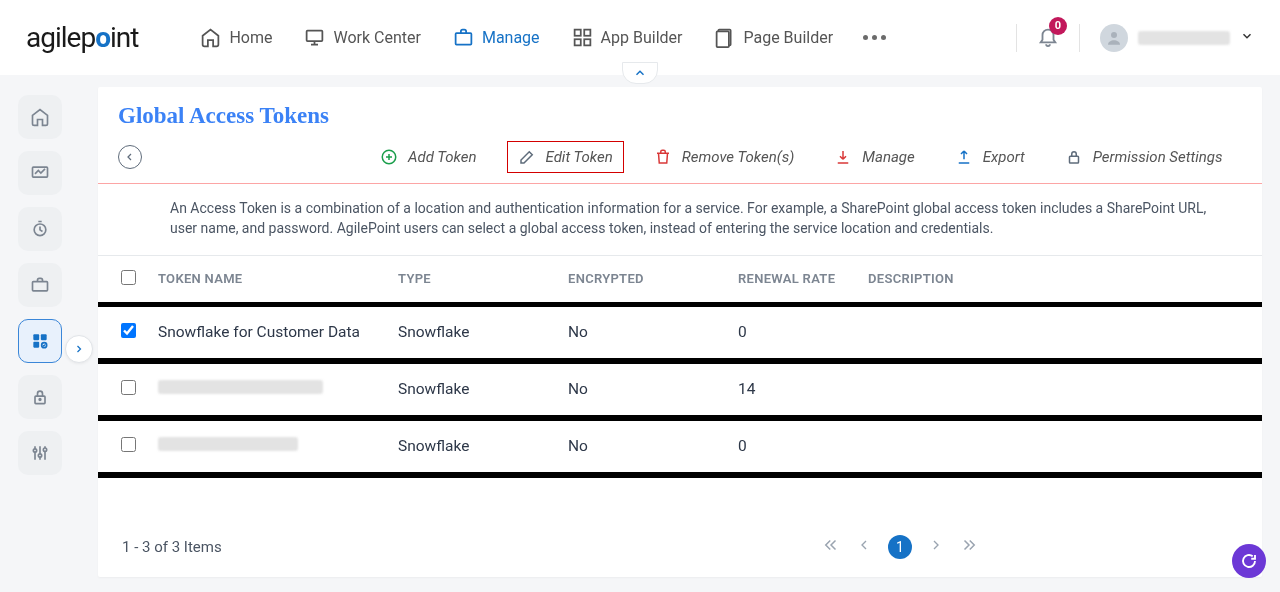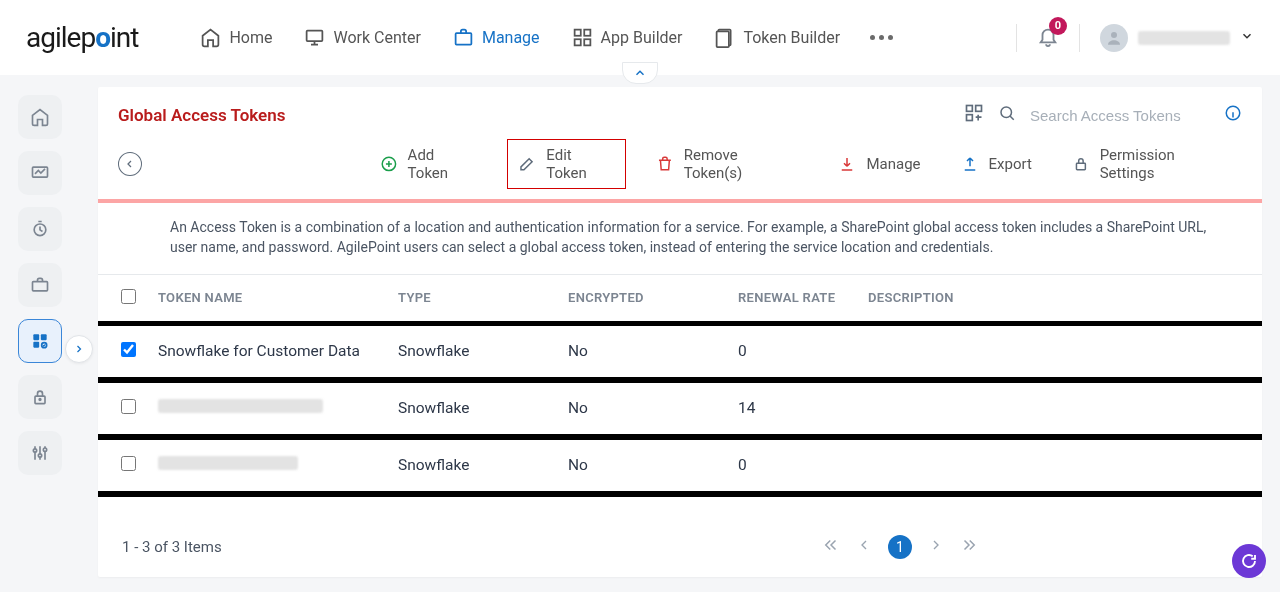--- a/index.html
+++ b/index.html
@@ -34,27 +34,27 @@
   .sb-item svg { width: 20px; height: 20px; stroke: #7c8591; }
   .sb-item.active { background: #e8f1fc; border: 1px solid #3a86d8; }
   .sb-item.active svg { stroke: #1672c6; fill: #1672c6; }
   .sb-expand { position: absolute; right: -13px; top: 260px; width: 28px; height: 28px; border-radius: 50%; background: #fff; border: 1px solid #e1e4e8; display: flex; align-items: center; justify-content: center; cursor: pointer; z-index: 3; box-shadow: 0 1px 3px rgba(0,0,0,.06);}
   .sb-expand svg { width: 12px; height: 12px; stroke: #1672c6; }
 
   .content { flex: 1; padding: 12px 18px 12px 18px; }
   .panel { background: #fff; border-radius: 2px; box-shadow: 0 1px 2px rgba(0,0,0,.04); min-height: 490px; display: flex; flex-direction: column; }
 
   .panel-head { display: flex; align-items: center; padding: 16px 20px 12px; }
-  .panel-title { font-size: 17px; font-weight: 600; color: #b91c1c; }
+  .panel-title { font-size: 23px; font-weight: 600; color: #3b82f6; font-family: Liberation Serif, serif; }
   .head-tools { margin-left: auto; display: flex; align-items: center; gap: 14px; }
   .search-input { border: none; outline: none; font-size: 15px; color: #555; width: 180px; }
   .search-input::placeholder { color: #a7afb8; }
   .info-circle { color: #1672c6; cursor: pointer; }
 
-  .toolbar { display: flex; align-items: center; border-bottom: 4px solid #fca5a5; padding: 0 20px 10px; gap: 20px; }
+  .toolbar { display: flex; align-items: center; border-bottom: 1px solid #fca5a5; padding: 0 20px 10px; gap: 20px; font-style: italic; }
   .back-btn { width: 24px; height: 24px; border: 1.5px solid #5f6c7b; border-radius: 50%; display: flex; align-items: center; justify-content: center; cursor: pointer; }
   .back-btn svg { width: 12px; height: 12px; stroke: #5f6c7b; }
   .tool-spacer { flex: 0 0 188px; }
   .tool-btn { display: flex; align-items: center; gap: 10px; font-size: 15px; color: #555; cursor: pointer; padding: 6px 10px; }
   .tool-btn.highlight { border: 1.5px solid #d30000; }
   .tool-ico { width: 18px; height: 18px; display: inline-flex; align-items: center; justify-content: center; }
 
   .desc { padding: 14px 28px 16px 72px; font-size: 14px; color: #4b5563; line-height: 1.45; border-bottom: 1px solid #e6e9ec; }
 
   table { width: 100%; border-collapse: collapse; }
@@ -124,21 +124,21 @@
       </span>
       <span>App Builder</span>
     </div>
     <div class="nav-item">
       <span class="nav-ico">
         <svg viewBox="0 0 24 24" fill="none" stroke="#555" stroke-width="2">
             <rect x="5" y="3" width="14" height="18" rx="1"></rect>
             <rect x="3" y="5" width="14" height="18" rx="1" fill="#fff"></rect>
           </svg>
       </span>
-      <span>Token Builder</span>
+      <span>Page Builder</span>
     </div>
     <div class="nav-more">
         <span></span>
         <span></span>
         <span></span>
       </div>
   </div>
   <div class="header-right">
     <div class="vsep"></div>
     <div class="bell-wrap">
@@ -224,43 +224,20 @@
       <svg viewBox="0 0 24 24" fill="none" stroke-width="2.5">
           <polyline points="9 6 15 12 9 18"></polyline>
         </svg>
     </div>
   </div>
 
   <div class="content">
     <div class="panel">
       <div class="panel-head">
         <div class="panel-title">Global Access Tokens</div>
-        <div class="head-tools">
-          <span>
-            <svg width="20" height="20" viewBox="0 0 24 24" fill="none" stroke="#5f6c7b" stroke-width="2">
-                <rect x="3" y="3" width="7" height="7"></rect>
-                <rect x="14" y="3" width="7" height="7"></rect>
-                <rect x="3" y="14" width="7" height="7"></rect>
-                <path d="M17 14v7M14 17h7"></path>
-              </svg>
-          </span>
-          <span>
-            <svg width="18" height="18" viewBox="0 0 24 24" fill="none" stroke="#5f6c7b" stroke-width="2">
-                <circle cx="11" cy="11" r="7"></circle>
-                <path d="M21 21l-5-5"></path>
-              </svg>
-          </span>
-          <input class="search-input" placeholder="Search Access Tokens" style="">
-          <span class="info-circle">
-            <svg width="18" height="18" viewBox="0 0 24 24" fill="none" stroke="#1672c6" stroke-width="2">
-                <circle cx="12" cy="12" r="9"></circle>
-                <path d="M12 8h.01M11 12h1v5h1"></path>
-              </svg>
-          </span>
-        </div>
       </div>
 
       <div class="toolbar">
         <div class="back-btn">
           <svg viewBox="0 0 24 24" fill="none" stroke-width="2.5">
               <polyline points="14 6 8 12 14 18"></polyline>
             </svg>
         </div>
         <div class="tool-spacer"></div>
         <div class="tool-btn">

